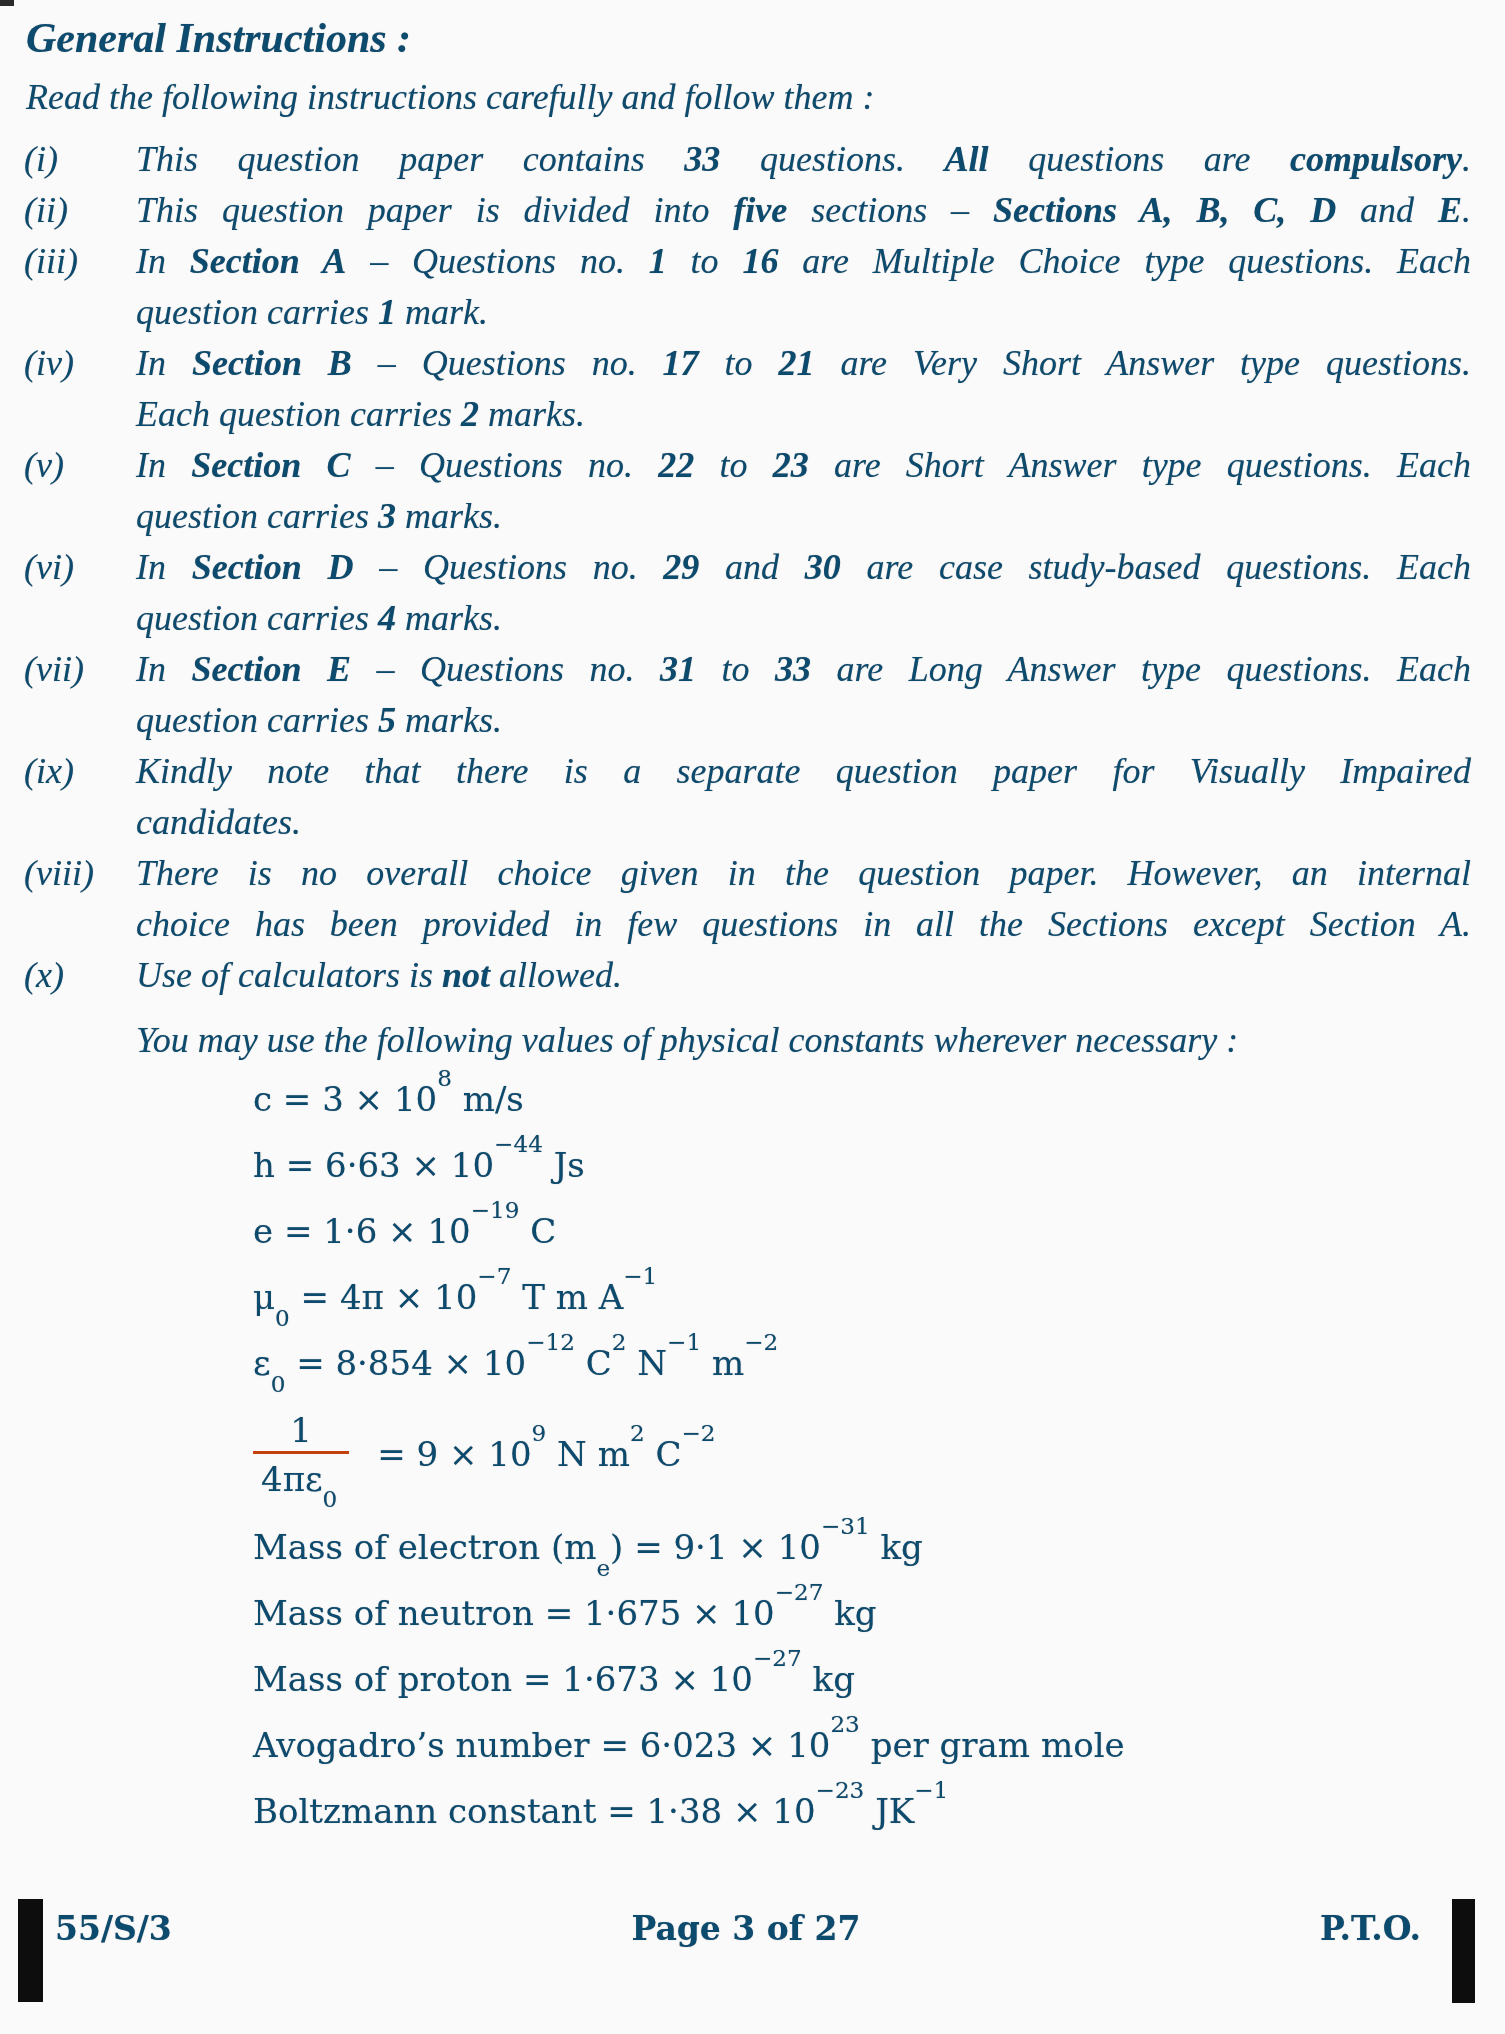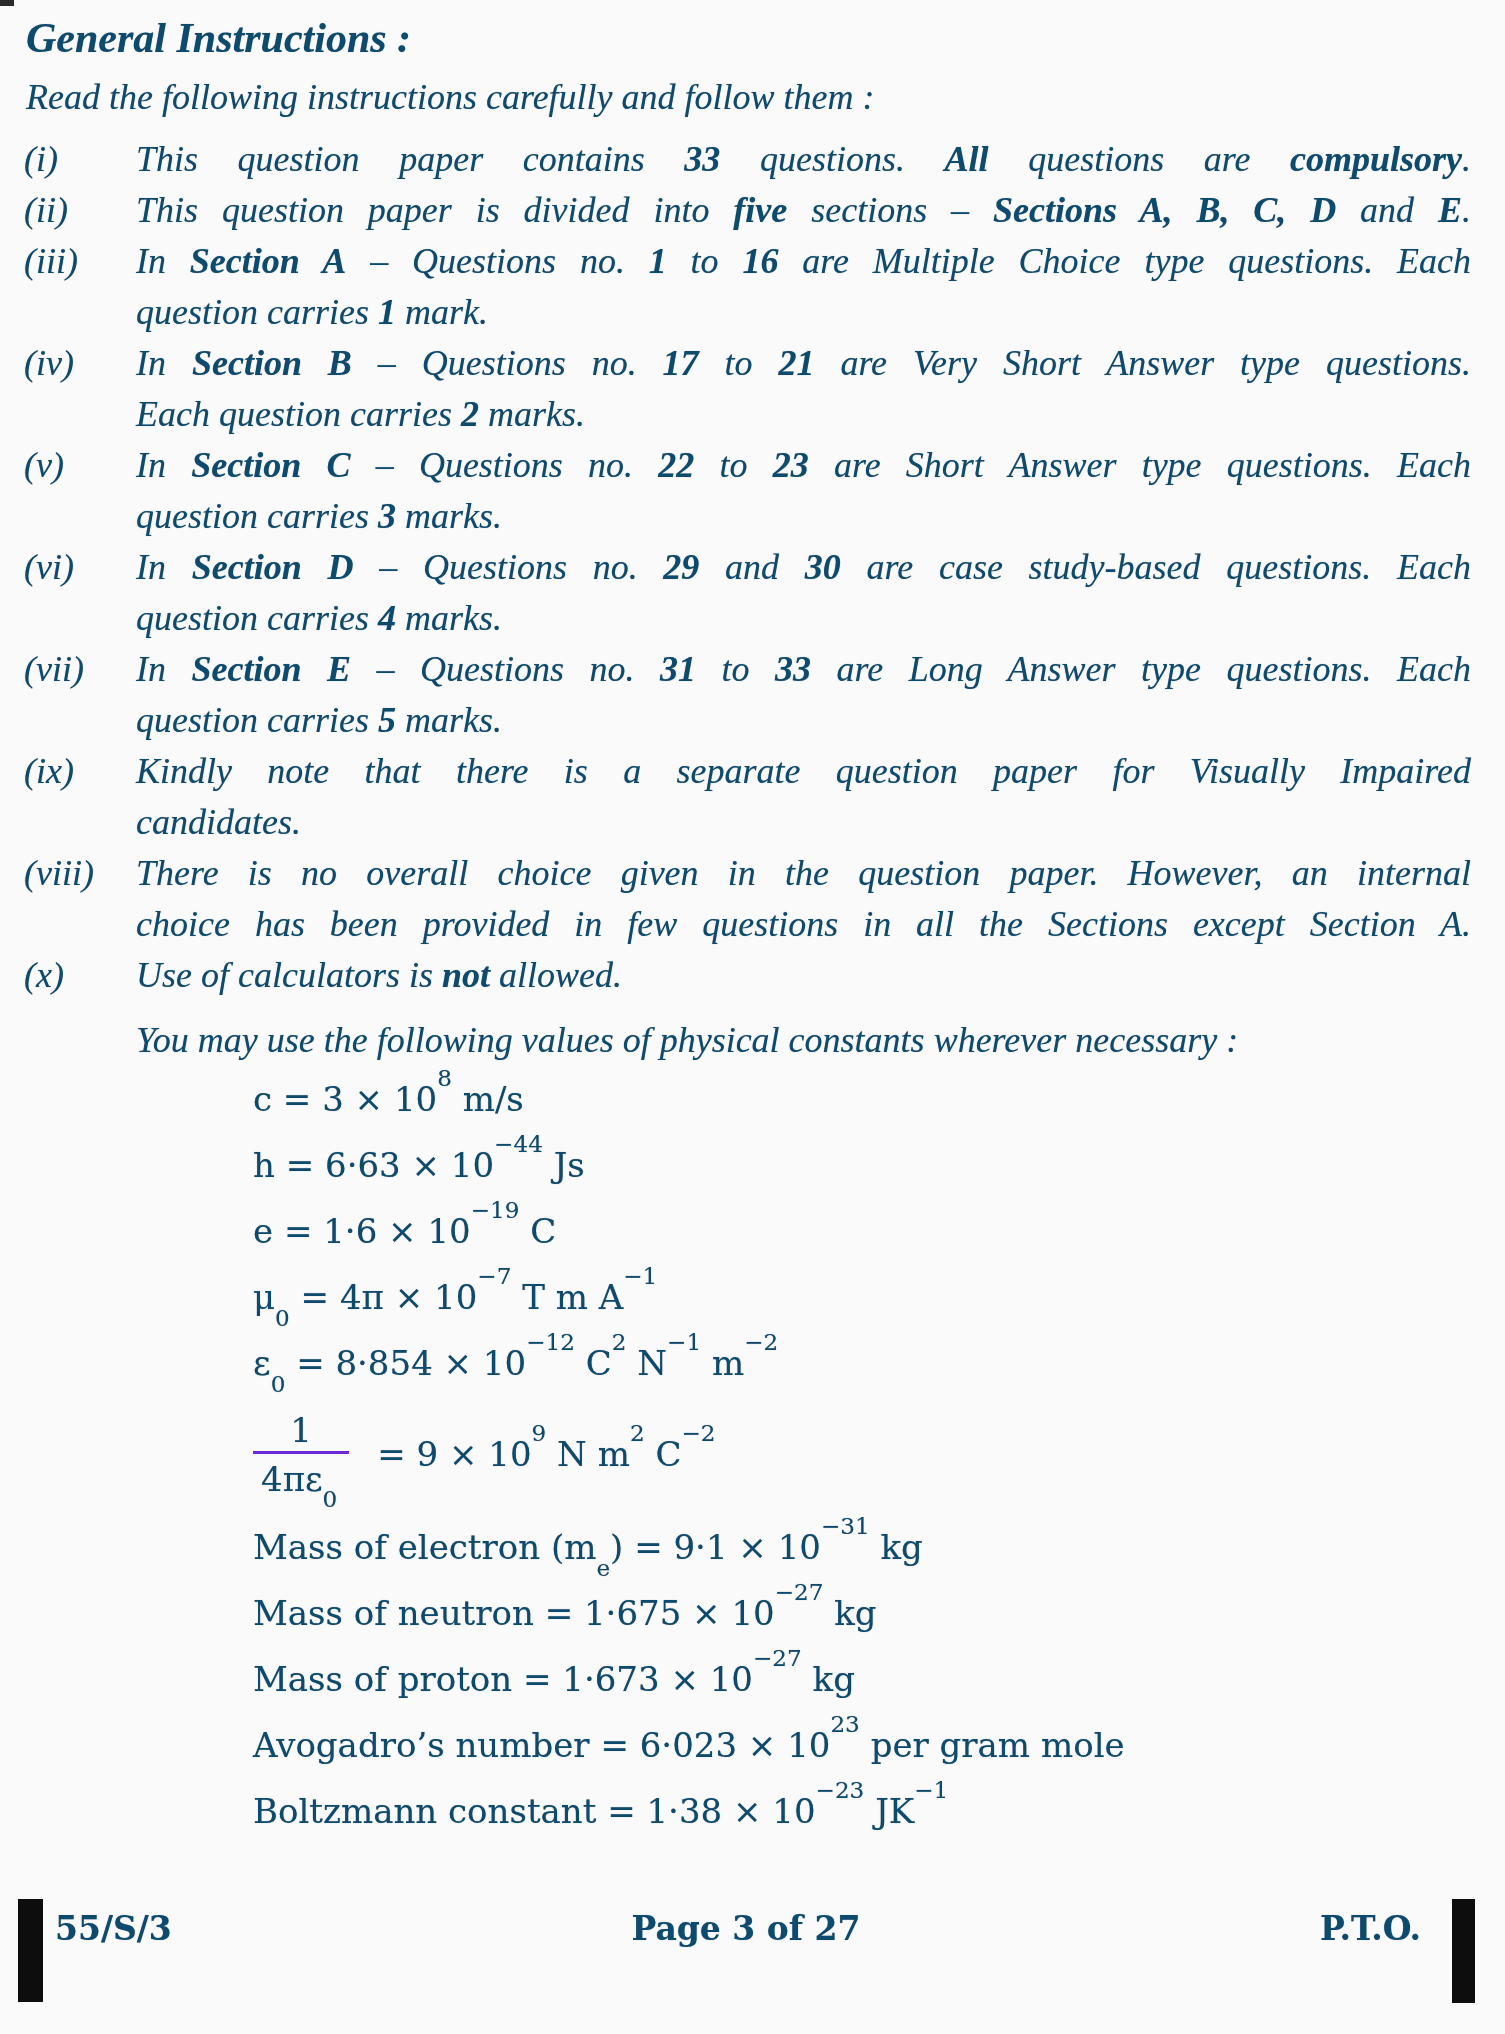--- a/index.html
+++ b/index.html
@@ -20,21 +20,21 @@
   .ln{}
   .jl{text-align:justify;text-align-last:justify;}
   .const-intro{font-style:italic;font-size:36px;line-height:51px;margin:14px 0 0 112px;}
   .constants{margin-left:229px;font-family:"DejaVu Serif",serif;font-size:34px;}
   .cline{line-height:66px;white-space:nowrap;}
   sup{font-size:.68em;line-height:0;position:relative;top:-.55em;}
   sub{font-size:.68em;line-height:0;position:relative;top:.38em;}
   .frac-row{display:flex;align-items:center;margin:6px 0 8px 0;height:104px;}
   .frac{display:inline-block;text-align:center;font-family:"DejaVu Serif",serif;font-size:34px;line-height:42px;}
   .frac-num{display:block;}
-  .frac-den{display:block;border-top:3px solid #6d28d9;padding:4px 12px 0 8px;}
+  .frac-den{display:block;border-top:3px solid #c2410c;padding:4px 12px 0 8px;}
   .frac-rhs{margin-left:28px;line-height:42px;}
   .footer-row{position:absolute;left:55px;right:84px;top:1906px;display:flex;
               justify-content:space-between;align-items:flex-start;
               font-family:"DejaVu Serif",serif;font-weight:700;font-size:33px;line-height:46px;}
   .bar{position:absolute;background:#0d0d0d;}
   .bar-left{left:18px;top:1899px;width:25px;height:103px;}
   .bar-right{left:1452px;top:1899px;width:23px;height:104px;}
   .artifact{position:absolute;left:0;top:0;width:14px;height:6px;background:#2a2a2a;}
 </style>
 </head>

